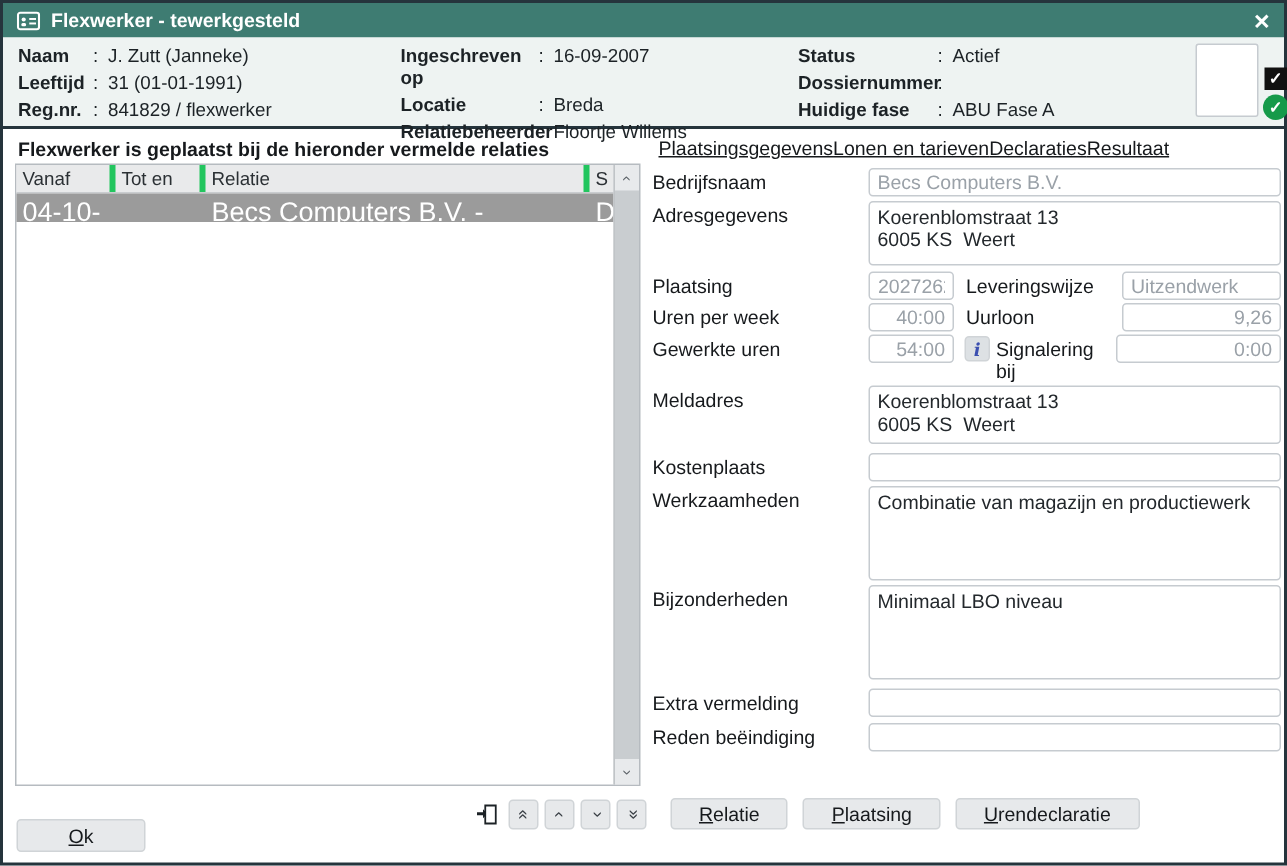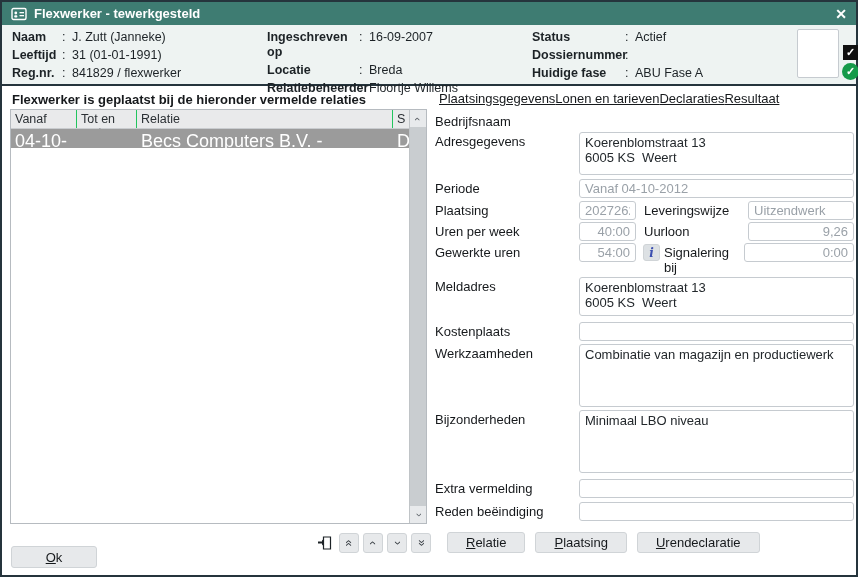--- a/index.html
+++ b/index.html
@@ -23,21 +23,21 @@
   .c2 { left:265px; } .c2 .hlabel{ width:92px; } .c2 .hcolon{ width:10px; }
   .c3 { left:530px; } .c3 .hlabel{ width:93px; } .c3 .hcolon{ width:10px; }
   .photo { position:absolute; left:795px; top:4px; width:42px; height:49px; background:#fff; border:1px solid #c6cbd0; border-radius:2px; }
   .chk { position:absolute; left:841px; top:20px; width:15px; height:15px; background:#111; color:#fff; font-size:11px; font-weight:bold; display:flex; align-items:center; justify-content:center; }
   .okdot { position:absolute; left:840px; top:38px; width:17px; height:17px; border-radius:50%; background:#169a4a; color:#fff; font-size:11px; font-weight:bold; display:flex; align-items:center; justify-content:center; }
 
   
   .caption { position:absolute; left:10px; top:90px; font-size:13px; font-weight:bold; color:#16191c; }
   .listbox { position:absolute; left:8px; top:107px; width:417px; height:415px; border:1px solid #b6bbc0; background:#fff; }
   .lhead { display:flex; height:19px; background:#e9eaeb; border-bottom:1px solid #c9cccf; font-size:12.5px; color:#2b3034; }
-  .lhead .cell { padding:2px 4px; border-right:1px solid #22c55e; }
+  .lhead .cell { padding:2px 4px; border-right:4px solid #22c55e; }
   .lbody { position:absolute; left:0; top:19px; right:17px; bottom:0; }
   .lrow { display:flex; height:19px; background:#9b9b9b; color:#fff; font-size:18px; }
   .lrow .cell { padding:2px 4px; }
   .cw-vanaf { width:66px; flex:none; }
   .cw-tot { width:60px; flex:none; }
   .cw-rel { flex:1; min-width:0; }
   .cw-s { width:16px; flex:none; border-right:none !important; }
   .vsb { position:absolute; top:0; right:0; bottom:0; width:17px; background:#c9cdd0; border-left:1px solid #c0c4c7; display:flex; flex-direction:column; justify-content:space-between; }
   .sbtn { height:17px; background:#e8eaec; color:#5a6066; font-size:11px; display:flex; align-items:center; justify-content:center; cursor:pointer; }
   .rot-up { transform:rotate(90deg); display:inline-block; }
@@ -185,36 +185,33 @@
   <div class="rpanel">
     <div class="tabs">
       <span class="tab">Plaatsingsgegevens</span>
       <span class="tab">Lonen en tarieven</span>
       <span class="tab">Declaraties</span>
       <span class="tab">Resultaat</span>
     </div>
 
     <div class="frow">
       <div class="flabel">Bedrijfsnaam</div>
+      <div class="fields">
+          <input class="tb ro wide" readonly="" value="Becs Computers B.V." style="">
+        </div>
     </div>
 
     <div class="frow" style="margin-bottom:4px;">
       <div class="flabel">Adresgegevens</div>
       <div class="fields">
           <textarea class="tb wide" style="height: 43px;">Koerenblomstraat 13
 6005 KS  Weert</textarea>
         </div>
     </div>
 
-    <div class="frow">
-      <div class="flabel">Periode</div>
-      <div class="fields">
-          <input class="tb ro wide" readonly="" value="Vanaf 04-10-2012" style="">
-        </div>
-    </div>
 
     <div class="frow" style="margin-bottom:2px;">
       <div class="flabel">Plaatsing</div>
       <div class="fields">
         <input class="tb ro num w57" readonly="" value="2027262" style="">
         <div class="fmid lab2a">Leveringswijze</div>
         <input class="tb ro wide" readonly="" value="Uitzendwerk" style="">
       </div>
     </div>
 

